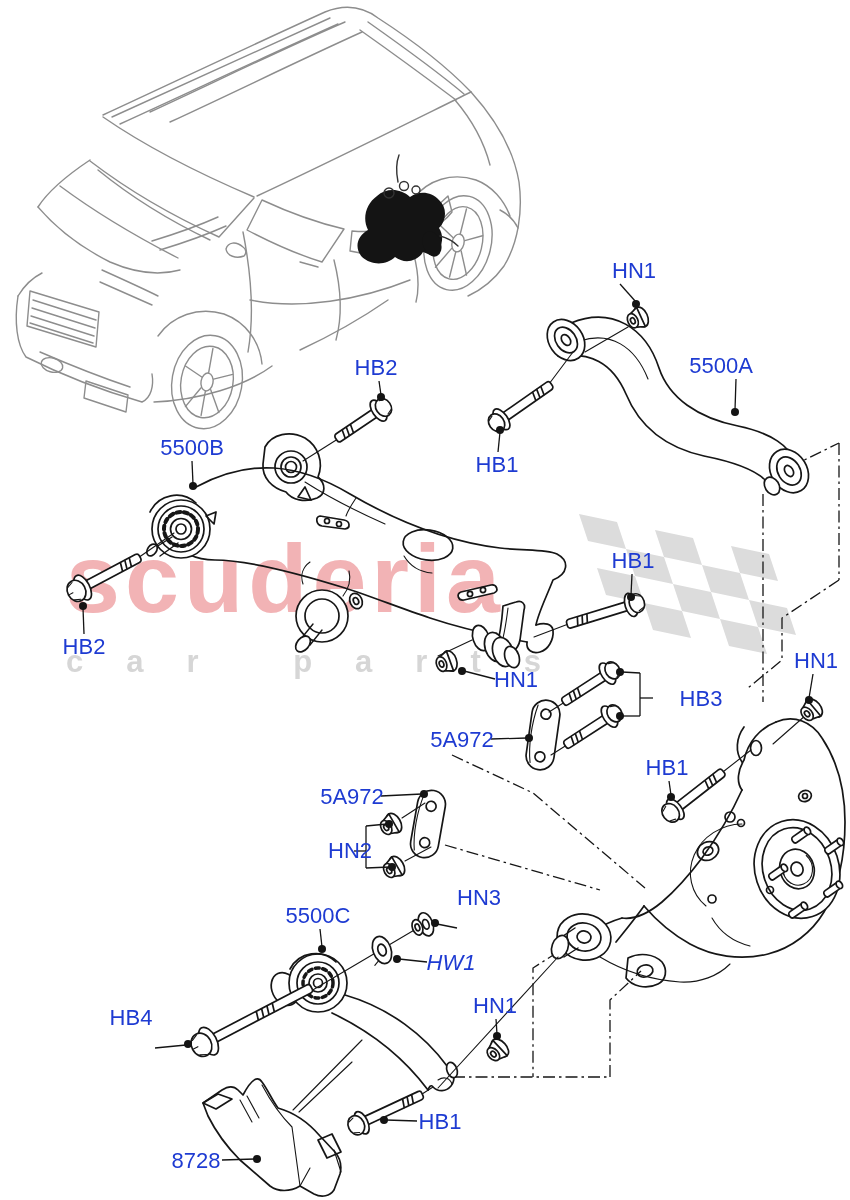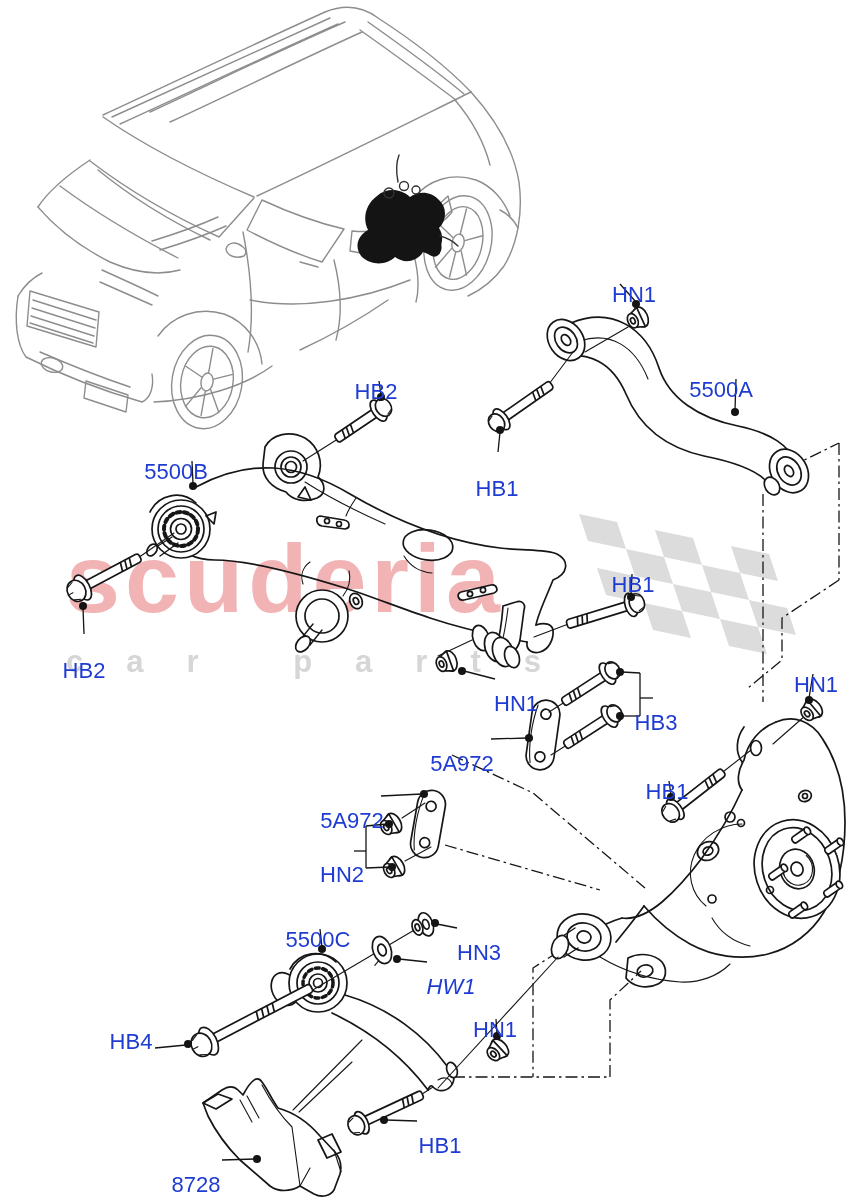--- a/index.html
+++ b/index.html
@@ -13,21 +13,21 @@
   .med{stroke-width:1.4;}
   .veh{stroke:#8d8d8d;stroke-width:1.4;fill:none;stroke-linecap:round;stroke-linejoin:round;}
   .veh .blob{fill:#141414;stroke:none;}
   .dd{stroke:#161616;stroke-width:1.3;fill:none;stroke-dasharray:12 4 2.5 4;}
   #flag path{fill:var(--flag-gray);stroke:none;}
   .wm-brand{fill:var(--wm-red);font-size:97px;font-weight:bold;letter-spacing:5px;}
   .wm-tag{fill:var(--wm-gray);font-size:31px;font-weight:bold;letter-spacing:43px;}
   #leader-layer line{stroke:#141414;stroke-width:1.3;}
   #leader-layer circle{fill:#141414;stroke:none;}
   .part-label{position:absolute;transform:translate(-50%,-50%);color:var(--label-blue);
-      font-size:22px;line-height:1;white-space:nowrap;cursor:pointer;margin-top:24px;}
+      font-size:22px;line-height:1;white-space:nowrap;cursor:pointer;}
 </style>
 </head>
 <body>
 
 <div id="stage" style="--label-blue: #1e3bd2; --wm-red: #f2b3b5; --wm-gray: #d6d6d6; --flag-gray: #dcdcdc;">
 
 <svg id="art" width="850" height="1200" viewBox="0 0 850 1200">
 
   <g id="flag">
         <path d="M579,514 l38,8 l9,27 l-38,-8 Z"></path>
@@ -468,32 +468,32 @@
         <line x1="222" y1="1160" x2="255" y2="1159"></line>
         <circle cx="257" cy="1159" r="4"></circle>
       </g>
 </svg>
 
 <div id="labels">
       <div class="part-label" style="left: 634px; top: 271px;">HN1</div>
       <div class="part-label" style="left: 721px; top: 366px;">5500A</div>
       <div class="part-label" style="left: 376px; top: 368px;">HB2</div>
       <div class="part-label" style="left: 497px; top: 465px;">HB1</div>
-      <div class="part-label" style="left: 176px; top: 448px;">5500B</div>
+      <div class="part-label" style="left: 192px; top: 448px;">5500B</div>
       <div class="part-label" style="left: 84px; top: 647px;">HB2</div>
       <div class="part-label" style="left: 633px; top: 561px;">HB1</div>
       <div class="part-label" style="left: 816px; top: 661px;">HN1</div>
       <div class="part-label" style="left: 516px; top: 680px;">HN1</div>
-      <div class="part-label" style="left: 656px; top: 699px; text-align: center;">HB3</div>
+      <div class="part-label" style="left: 701px; top: 699px; text-align: center;">HB3</div>
       <div class="part-label" style="left: 462px; top: 740px;">5A972</div>
       <div class="part-label" style="left: 667px; top: 768px;">HB1</div>
       <div class="part-label" style="left: 352px; top: 797px;">5A972</div>
-      <div class="part-label" style="left: 342px; top: 851px;">HN2</div>
+      <div class="part-label" style="left: 350px; top: 851px;">HN2</div>
       <div class="part-label" style="left: 318px; top: 916px;">5500C</div>
-      <div class="part-label" style="left: 479px; top: 929px;">HN3</div>
+      <div class="part-label" style="left: 479px; top: 898px;">HN3</div>
       <div class="part-label" style="left: 451px; top: 963px; font-style: italic;">HW1</div>
       <div class="part-label" style="left: 495px; top: 1006px;">HN1</div>
       <div class="part-label" style="left: 131px; top: 1018px;">HB4</div>
       <div class="part-label" style="left: 440px; top: 1122px;">HB1</div>
       <div class="part-label" style="left: 196px; top: 1161px;">8728</div>
     </div>
 
 </div>
 
 </body></html>

